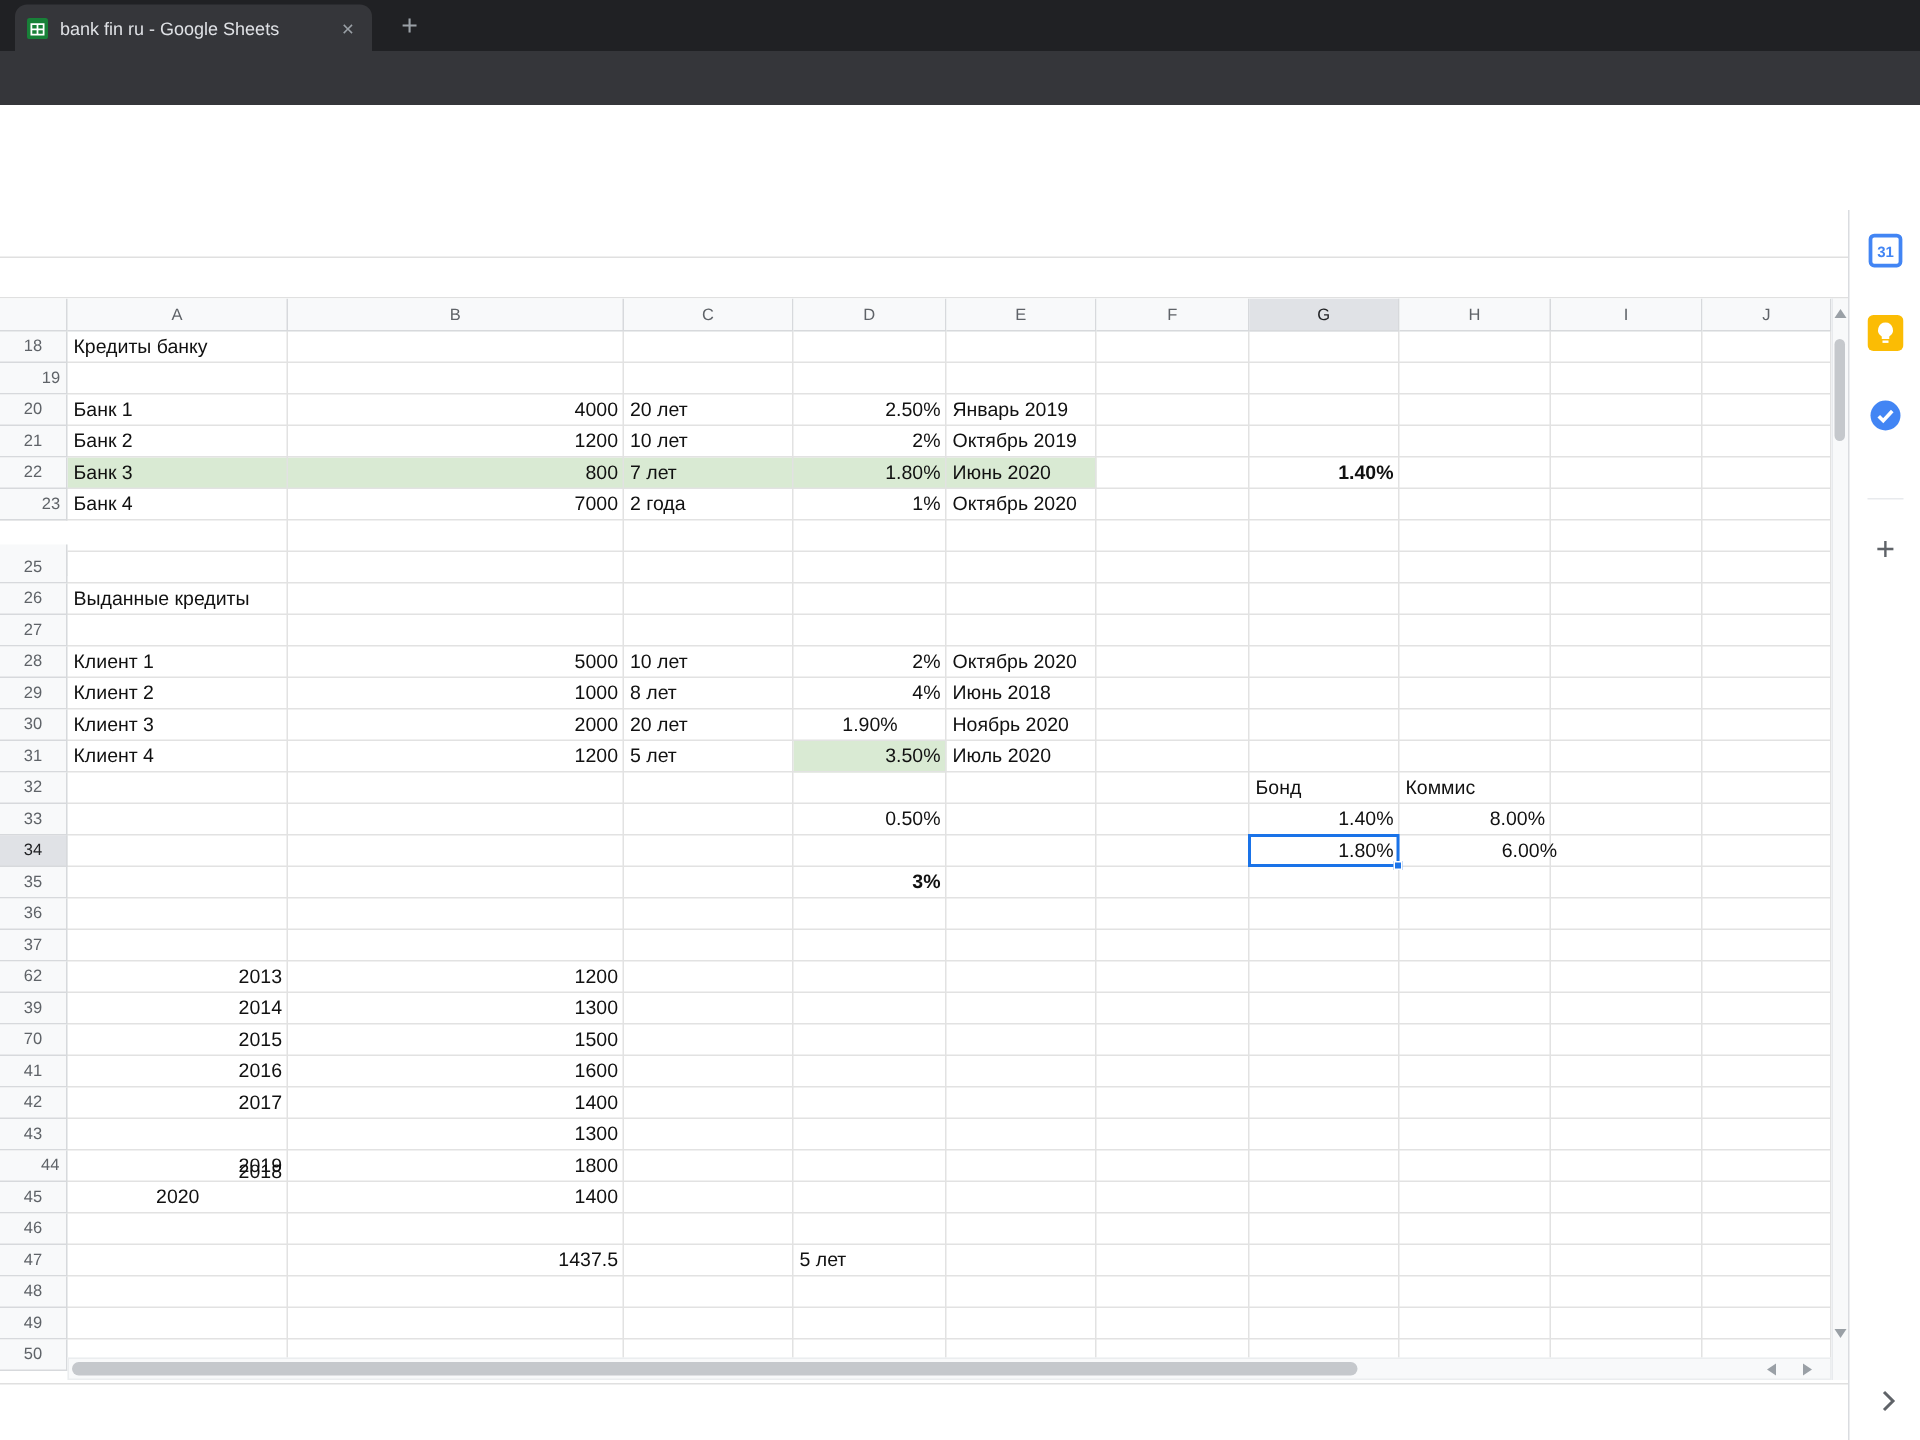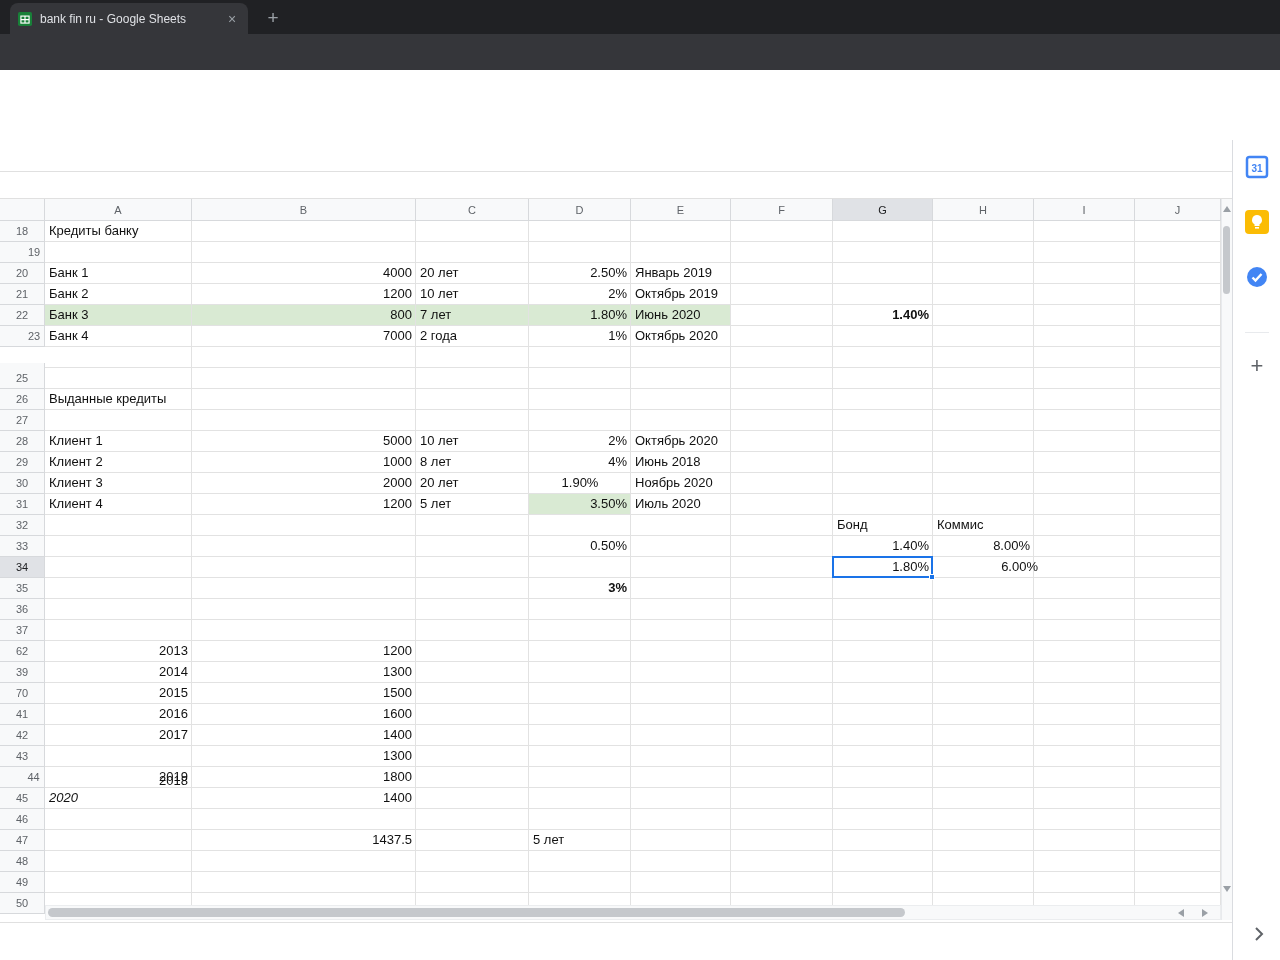--- a/index.html
+++ b/index.html
@@ -389,21 +389,21 @@
       <div class="gcell" style="left: 45px; top: 484px; height: 21px; line-height: 20px; width: 147px; text-align: right;">2015</div>
       <div class="gcell" style="left: 192px; top: 484px; height: 21px; line-height: 20px; width: 224px; text-align: right;">1500</div>
       <div class="gcell" style="left: 45px; top: 505px; height: 21px; line-height: 20px; width: 147px; text-align: right;">2016</div>
       <div class="gcell" style="left: 192px; top: 505px; height: 21px; line-height: 20px; width: 224px; text-align: right;">1600</div>
       <div class="gcell" style="left: 45px; top: 526px; height: 21px; line-height: 20px; width: 147px; text-align: right;">2017</div>
       <div class="gcell" style="left: 192px; top: 526px; height: 21px; line-height: 20px; width: 224px; text-align: right;">1400</div>
       <div class="gcell" style="left: 45px; top: 547px; height: 21px; line-height: 20px; width: 147px; text-align: right; margin-top: 25px;">2018</div>
       <div class="gcell" style="left: 192px; top: 547px; height: 21px; line-height: 20px; width: 224px; text-align: right;">1300</div>
       <div class="gcell" style="left: 45px; top: 568px; height: 21px; line-height: 20px; width: 147px; text-align: right;">2019</div>
       <div class="gcell" style="left: 192px; top: 568px; height: 21px; line-height: 20px; width: 224px; text-align: right;">1800</div>
-      <div class="gcell" style="left: 45px; top: 589px; height: 21px; line-height: 20px; width: 147px; text-align: left; font-style: italic;">2020</div>
+      <div class="gcell" style="left: 45px; top: 589px; height: 21px; line-height: 20px; width: 147px; text-align: center;">2020</div>
       <div class="gcell" style="left: 192px; top: 589px; height: 21px; line-height: 20px; width: 224px; text-align: right;">1400</div>
       <div class="gcell" style="left: 192px; top: 631px; height: 21px; line-height: 20px; width: 224px; text-align: right;">1437.5</div>
       <div class="gcell" style="left: 529px; top: 631px; height: 21px; line-height: 20px; min-width: 102px; white-space: nowrap;">5 лет</div>
       <div style="left: 832px; top: 357px; width: 101px; height: 22px; border: 2px solid rgb(26, 115, 232); background: transparent;"></div>
       <div style="left: 929px; top: 375px; width: 6px; height: 6px; background: rgb(26, 115, 232); border: 1px solid rgb(255, 255, 255);"></div>
     </div>
 
   <div class="a hs-track"></div>
   <div class="a hs-thumb"></div>
   <div class="a tri-l" style="left:1178px;top:909px"></div>

